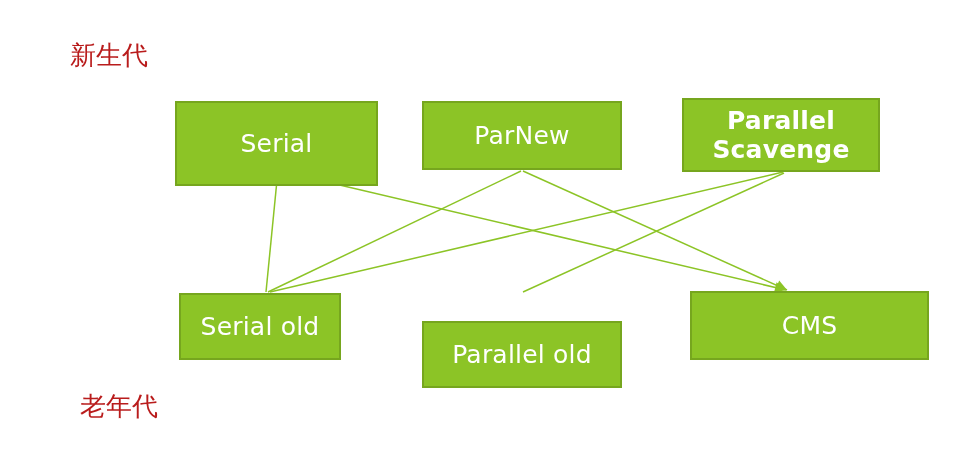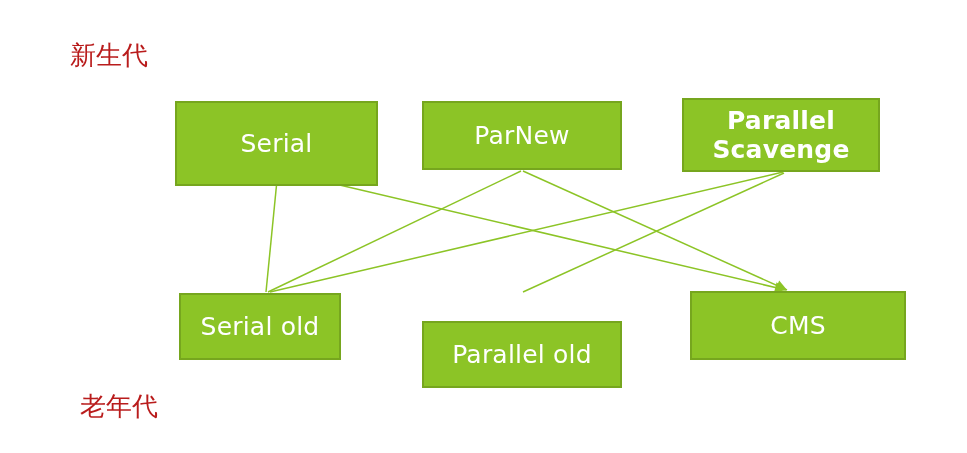--- a/index.html
+++ b/index.html
@@ -85,18 +85,18 @@
     </div>
     <div class="gc-box" style="left: 682px; top: 98px; width: 198px; height: 74px; font-weight: bold;">
       <span>Parallel<br>Scavenge</span>
     </div>
     <div class="gc-box" style="left: 179px; top: 293px; width: 162px; height: 67px;">
       <span>Serial old</span>
     </div>
     <div class="gc-box" style="left: 422px; top: 293px; width: 200px; height: 67px; margin-top: 28px;">
       <span>Parallel old</span>
     </div>
-    <div class="gc-box" style="left: 690px; top: 291px; width: 216px; height: 69px;">
+    <div class="gc-box" style="left: 690px; top: 291px; width: 239px; height: 69px;">
       <span>CMS</span>
     </div>
     <div class="gen-label" style="left: 70px; top: 38px;">新生代</div>
     <div class="gen-label" style="left: 80px; top: 389px;">老年代</div>
   </div>
 
 </body></html>

